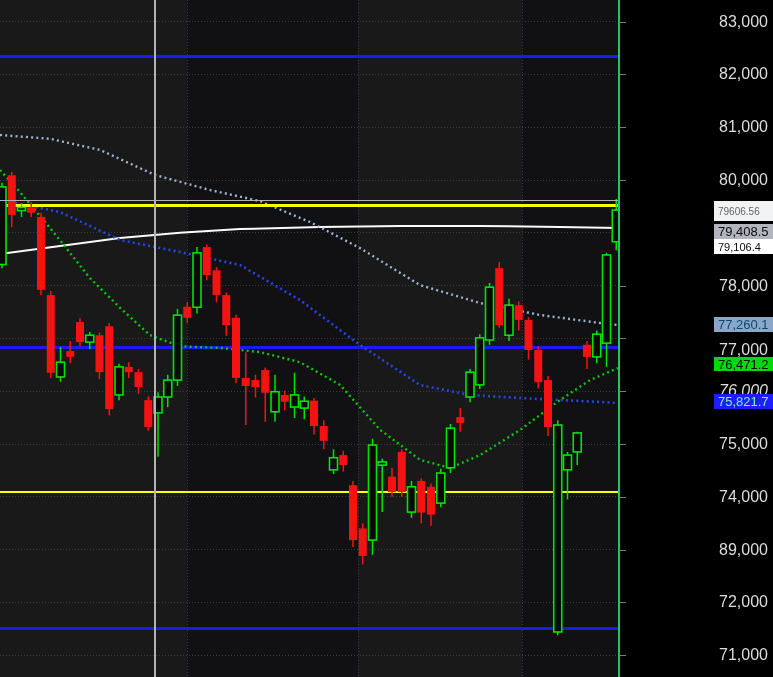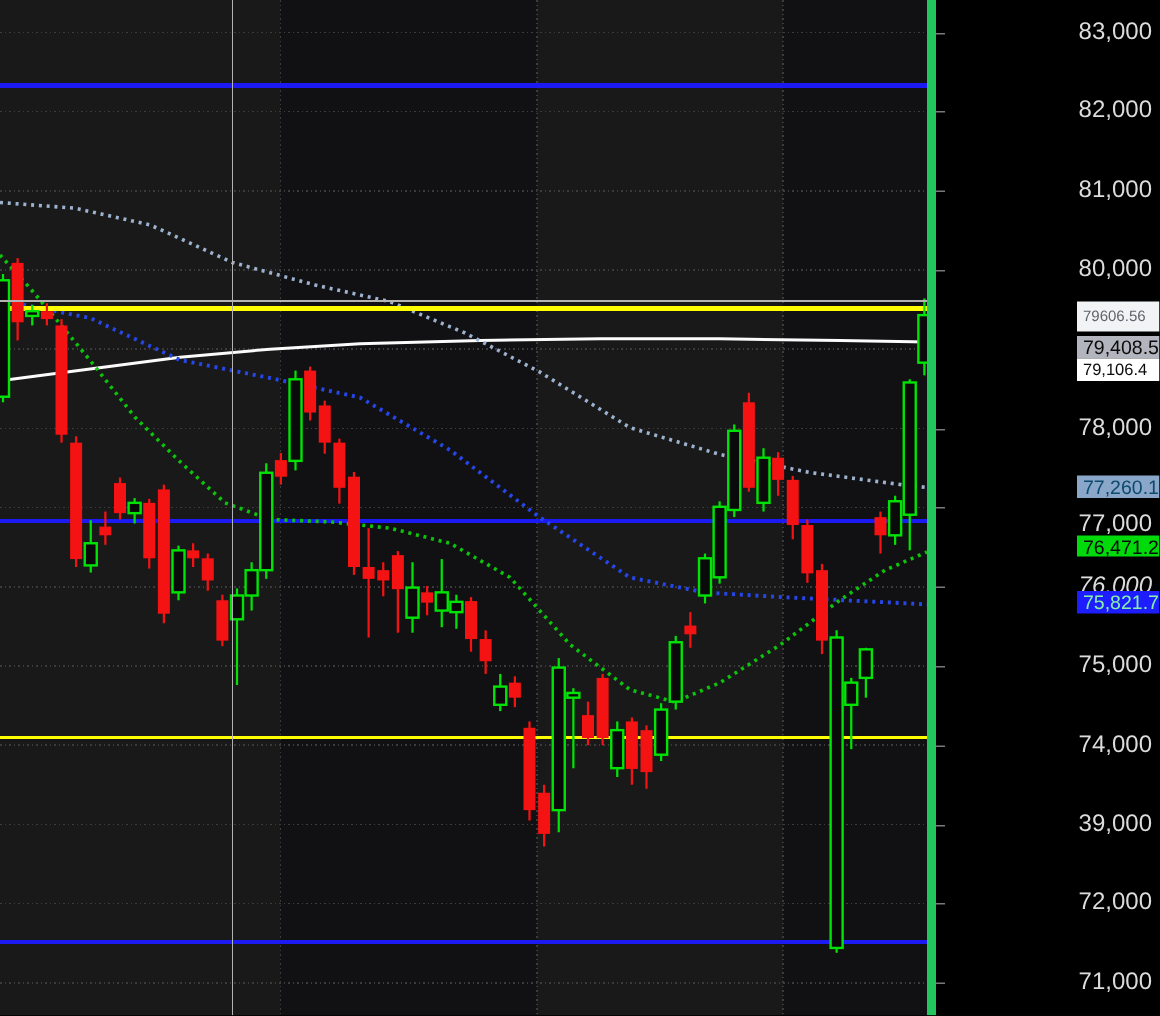--- a/index.html
+++ b/index.html
@@ -1,21 +1,21 @@
 <!DOCTYPE html>
 <html><head>
 <meta charset="utf-8">
 <style>
   html,body{margin:0;padding:0;background:#000;}
   #app{position:relative;width:773px;height:677px;overflow:hidden;background:#000;
        font-family:"Liberation Sans", sans-serif;}
   #chart-pane{position:absolute;left:0;top:0;width:618px;height:677px;background:#111113;}
   #chart-svg{position:absolute;left:0;top:0;}
   #price-axis{position:absolute;left:618px;top:0;width:155px;height:677px;background:#000;
-              border-left:6px solid #22c55e;box-sizing:border-box;}
+              border-left:2px solid #22c55e;box-sizing:border-box;}
   .tick-label{position:absolute;right:5px;color:#dcdcdc;font-size:16px;line-height:16px;
               white-space:nowrap;}
   .tick-dash{position:absolute;left:0;width:6px;height:1px;background:#7a7a7a;}
   .price-box{position:absolute;left:94px;width:61px;overflow:hidden;white-space:nowrap;
              font-size:13px;display:flex;align-items:center;padding-left:4px;box-sizing:border-box;}
 </style>
 </head>
 <body>
 
 <div id="app">
@@ -322,21 +322,21 @@
       <div class="tick-label" style="top: 277.6px;">78,000</div>
       <div class="tick-dash" style="top: 285.6px;"></div>
       <div class="tick-label" style="top: 330.4px; margin-top: 12px;">77,000</div>
       <div class="tick-dash" style="top: 338.4px;"></div>
       <div class="tick-label" style="top: 383.2px; font-style: italic;">76,000</div>
       <div class="tick-dash" style="top: 391.2px;"></div>
       <div class="tick-label" style="top: 436px;">75,000</div>
       <div class="tick-dash" style="top: 444px;"></div>
       <div class="tick-label" style="top: 488.8px;">74,000</div>
       <div class="tick-dash" style="top: 496.8px;"></div>
-      <div class="tick-label" style="top: 541.6px;">39,000</div>
+      <div class="tick-label" style="top: 541.6px;">89,000</div>
       <div class="tick-dash" style="top: 549.6px;"></div>
       <div class="tick-label" style="top: 594.4px;">72,000</div>
       <div class="tick-dash" style="top: 602.4px;"></div>
       <div class="tick-label" style="top: 647.2px;">71,000</div>
       <div class="tick-dash" style="top: 655.2px;"></div>
       <div class="price-box" style="top: 201px; height: 20px; background: rgb(242, 243, 245); color: rgb(96, 100, 108); font-size: 10px;">79606.56</div>
       <div class="price-box" style="top: 224px; height: 15px; background: rgb(178, 181, 190); color: rgb(11, 11, 11); font-size: 13px;">79,408.5</div>
       <div class="price-box" style="top: 239px; height: 15px; background: rgb(255, 255, 255); color: rgb(11, 11, 11); font-size: 11px;">79,106.4</div>
       <div class="price-box" style="top: 317px; height: 15px; background: rgb(138, 167, 201); color: #0c4a6e; font-size: 13px;">77,260.1</div>
       <div class="price-box" style="top: 357px; height: 14px; background: rgb(0, 217, 10); color: rgb(11, 11, 11); font-size: 13px;">76,471.2</div>

